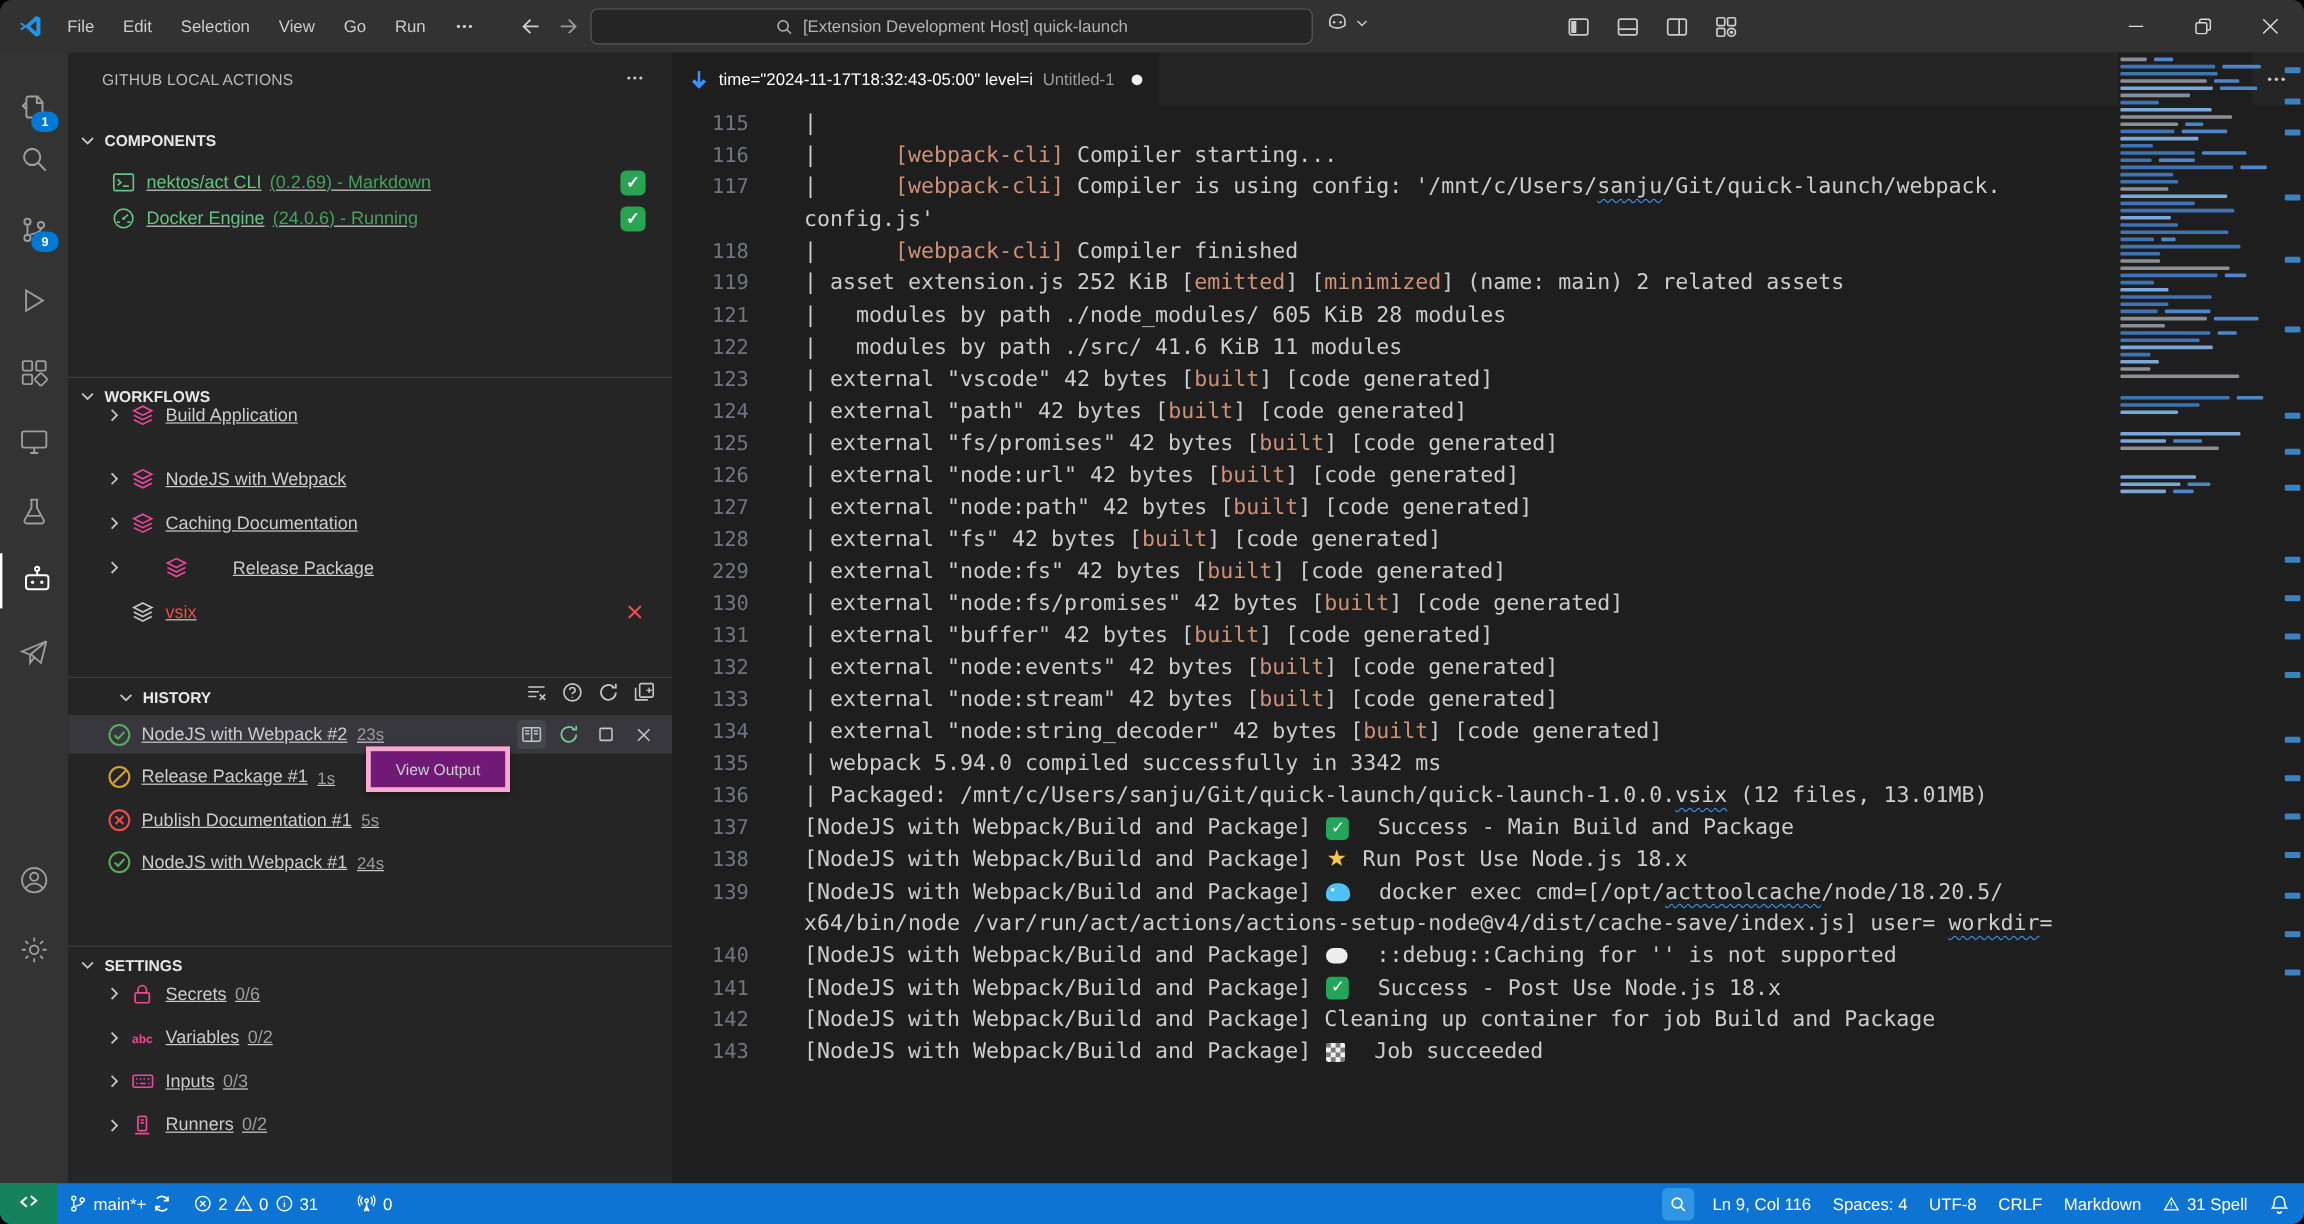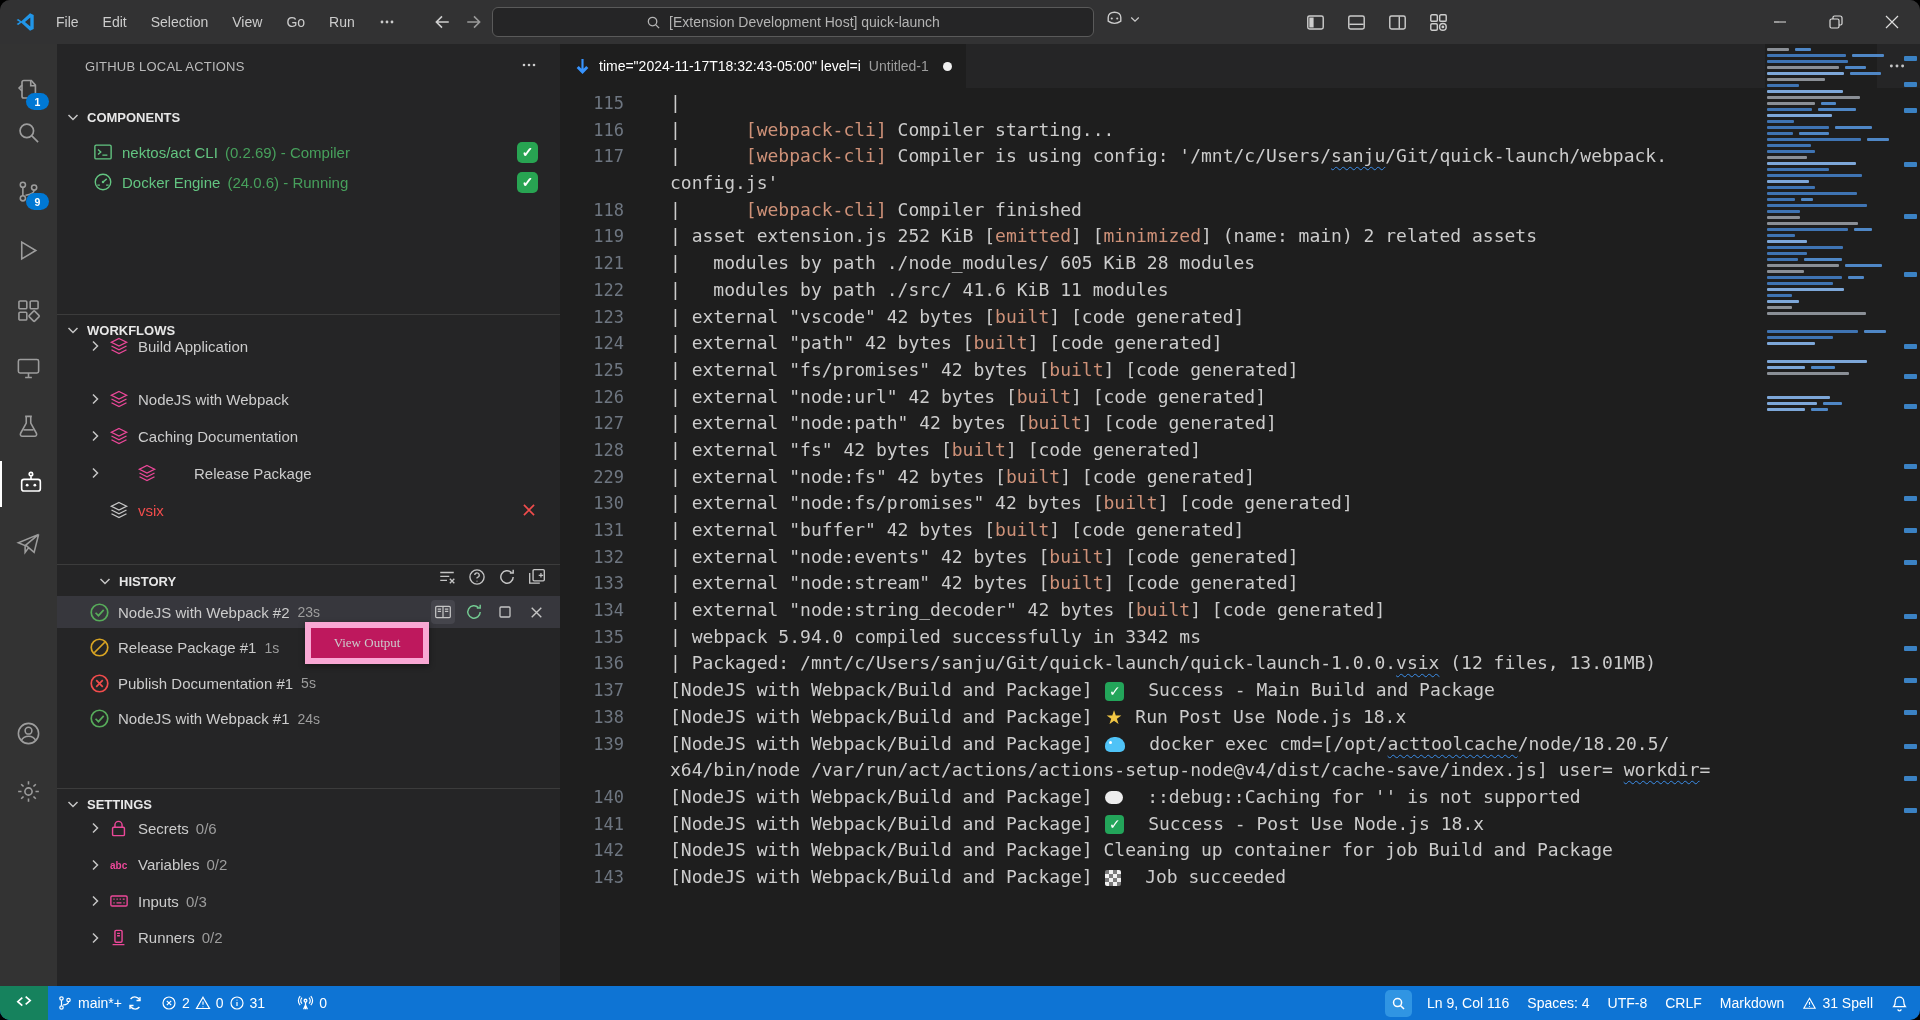--- a/index.html
+++ b/index.html
@@ -24,35 +24,35 @@
   .act-item{position:absolute;left:0;width:57px;height:46px;display:flex;align-items:center;justify-content:center;color:#9d9d9d;}
   .act-item.active{color:#ffffff;border-left:2px solid #ffffff;}
   .act-badge{position:absolute;right:8px;bottom:4px;min-width:17px;height:17px;border-radius:9px;background:#0078d4;color:#fff;font-size:10.5px;display:flex;align-items:center;justify-content:center;padding:0 3px;font-weight:bold;}
   
   .sidebar{position:absolute;left:57px;top:44px;width:503px;bottom:34px;background:#252526;color:#cccccc;font-size:15px;}
   .sidebar-title{position:absolute;top:0;left:0;right:0;height:44px;display:flex;align-items:center;padding-left:28px;font-size:13px;color:#bbbbbb;letter-spacing:.2px;}
   .sidebar-more{position:absolute;right:20px;top:10px;color:#cccccc;padding:3px;}
   .sec-header{position:absolute;left:0;right:0;height:30px;display:flex;align-items:center;gap:6px;padding-left:8px;font-size:13px;font-weight:bold;color:#e7e7e7;}
   .sec-line{border-top:1px solid #3c3c3c;}
   .hdr-actions{position:absolute;right:14px;top:3px;display:flex;gap:12px;color:#c5c5c5;}
-  .s-row{position:absolute;left:0;right:0;height:32px;display:flex;align-items:center;}
+  .s-row{position:absolute;left:0;right:0;height:32px;display:flex;align-items:center;text-decoration:underline;}
   .s-row .chev{width:16px;margin-left:30px;color:#c5c5c5;flex:none;}
   .s-row .icn{width:20px;margin-right:9px;color:#ec4899;flex:none;}
   .comp-name{color:#63c581;}
   .comp-detail{color:#47a05c;margin-left:7px;}
   .comp-check{position:absolute;right:22px;width:21px;height:21px;border-radius:5px;background:#28a452;display:flex;align-items:center;justify-content:center;color:#fff;font-size:14px;font-weight:bold;}
   .wf-label{color:#cccccc;}
   .red{color:#f14c4c;}
   .row-sel{background:#37373d;}
   .hist-dur{color:#9d9d9d;margin-left:8px;font-size:14px;}
   .hist-actions{position:absolute;right:12px;display:flex;gap:7px;align-items:center;}
   .hist-actions .ha{width:24px;height:24px;display:flex;align-items:center;justify-content:center;color:#c5c5c5;border-radius:4px;}
   .ha.hl{background:#45454c;}
   .cnt{color:#9d9d9d;margin-left:7px;}
-  .tooltip{position:absolute;left:248px;top:578px;width:112px;height:30px;background:#be185d;border:6px solid #f9a8d4;color:#cccccc;font-size:13px;display:flex;align-items:center;justify-content:center;z-index:9;box-shadow:0 2px 6px rgba(0,0,0,.4);font-family:Liberation Serif, serif;}
+  .tooltip{position:absolute;left:248px;top:578px;width:112px;height:30px;background:#701a75;border:4px solid #f9a8d4;color:#cccccc;font-size:13px;display:flex;align-items:center;justify-content:center;z-index:9;box-shadow:0 2px 6px rgba(0,0,0,.4);}
   
   .editorgroup{position:absolute;left:560px;top:44px;right:0;bottom:34px;background:#1e1e1e;}
   .tabbar{position:absolute;left:0;top:0;right:0;height:44px;background:#252526;display:flex;}
   .tab{height:44px;background:#1e1e1e;display:flex;align-items:center;padding:0 14px;gap:8px;font-size:14px;color:#ffffff;}
   .tab-sub{color:#9d9d9d;}
   .tab-dot{width:9px;height:9px;border-radius:50%;background:#f0f0f0;margin-left:6px;}
   .tab-actions{position:absolute;right:14px;top:0;height:44px;display:flex;align-items:center;gap:16px;color:#c5c5c5;}
   .code{position:absolute;left:0;top:44px;right:0;bottom:0;font-family:"DejaVu Sans Mono",monospace;font-size:18px;overflow:hidden;padding-top:2px;}
   .crow{height:26.7px;line-height:26.7px;display:flex;white-space:pre;}
   .ln{width:64px;flex:none;text-align:right;color:#6e7681;font-size:17px;}
@@ -299,21 +299,21 @@
           <span>COMPONENTS</span>
         </div>
         <div class="s-row" style="top: 92px;">
           <span class="icn" style="margin-left:36px;color:#63c581">
             <svg width="20" height="20" viewBox="0 0 16 16" fill="none" stroke="currentColor" stroke-width="1.1">
               <rect x="1.5" y="2.5" width="13" height="11" rx="1"></rect>
               <path d="m4 6 2.2 2L4 10M7.5 10.5h4"></path>
             </svg>
           </span>
     <span class="comp-name">nektos/act CLI</span>
-    <span class="comp-detail">(0.2.69) - Compiler</span>
+    <span class="comp-detail">(0.2.69) - Markdown</span>
           <span class="comp-check">✓</span>
         </div>
         <div class="s-row" style="top: 122px;">
           <span class="icn" style="margin-left:36px;color:#63c581">
             <svg width="20" height="20" viewBox="0 0 16 16" fill="none" stroke="currentColor" stroke-width="1.1">
               <circle cx="8" cy="8" r="6.2"></circle>
               <path d="M8 8 11 5.5"></path>
               <circle cx="8" cy="8" r="1" fill="currentColor" stroke="none"></circle>
               <path d="M3.5 10.5h2M10.5 10.5h2"></path>
             </svg>

